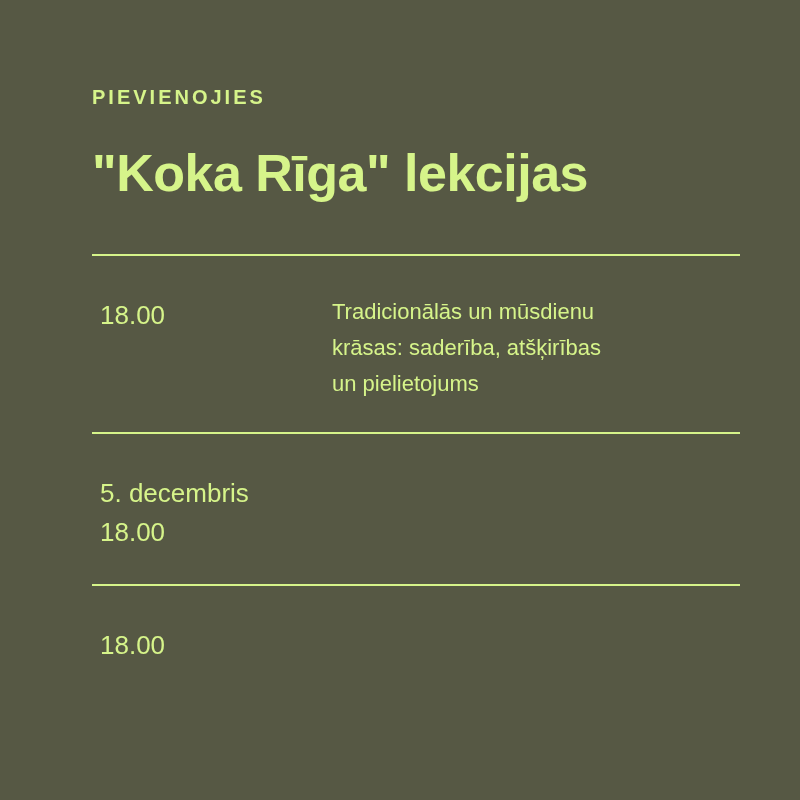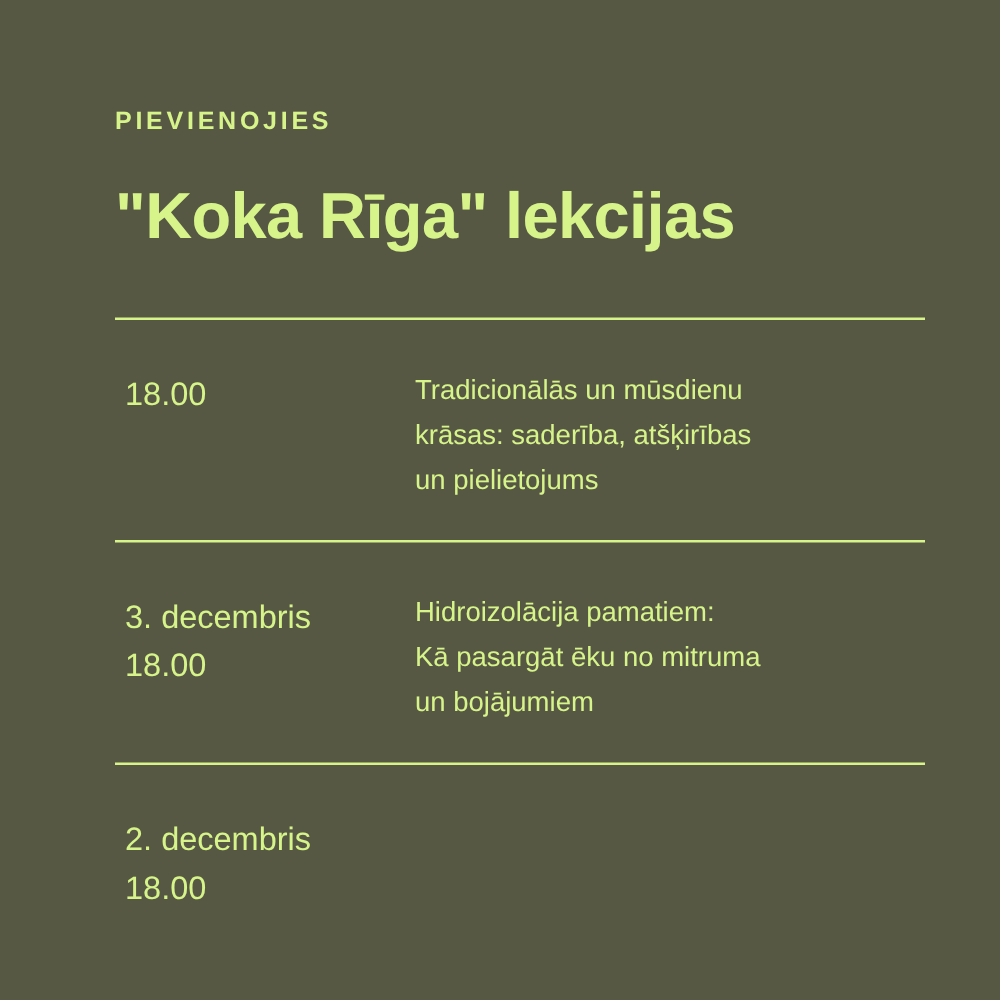--- a/index.html
+++ b/index.html
@@ -71,30 +71,26 @@
     </div>
     <div class="desc-col">Tradicionālās un mūsdienu
 krāsas: saderība, atšķirības
 un pielietojums</div>
   </div>
 
   <hr class="divider">
 
   <div class="schedule-row">
     <div class="date-col">
-      <div>3. decembris</div>
+      <div>5. decembris</div>
       <div>18.00</div>
     </div>
-    <div class="desc-col">Hidroizolācija pamatiem:
-Kā pasargāt ēku no mitruma
-un bojājumiem</div>
   </div>
 
   <hr class="divider">
 
   <div class="schedule-row">
     <div class="date-col">
-      <div>2. decembris</div>
       <div>18.00</div>
     </div>
   </div>
 
 </div>
 
 </body></html>

